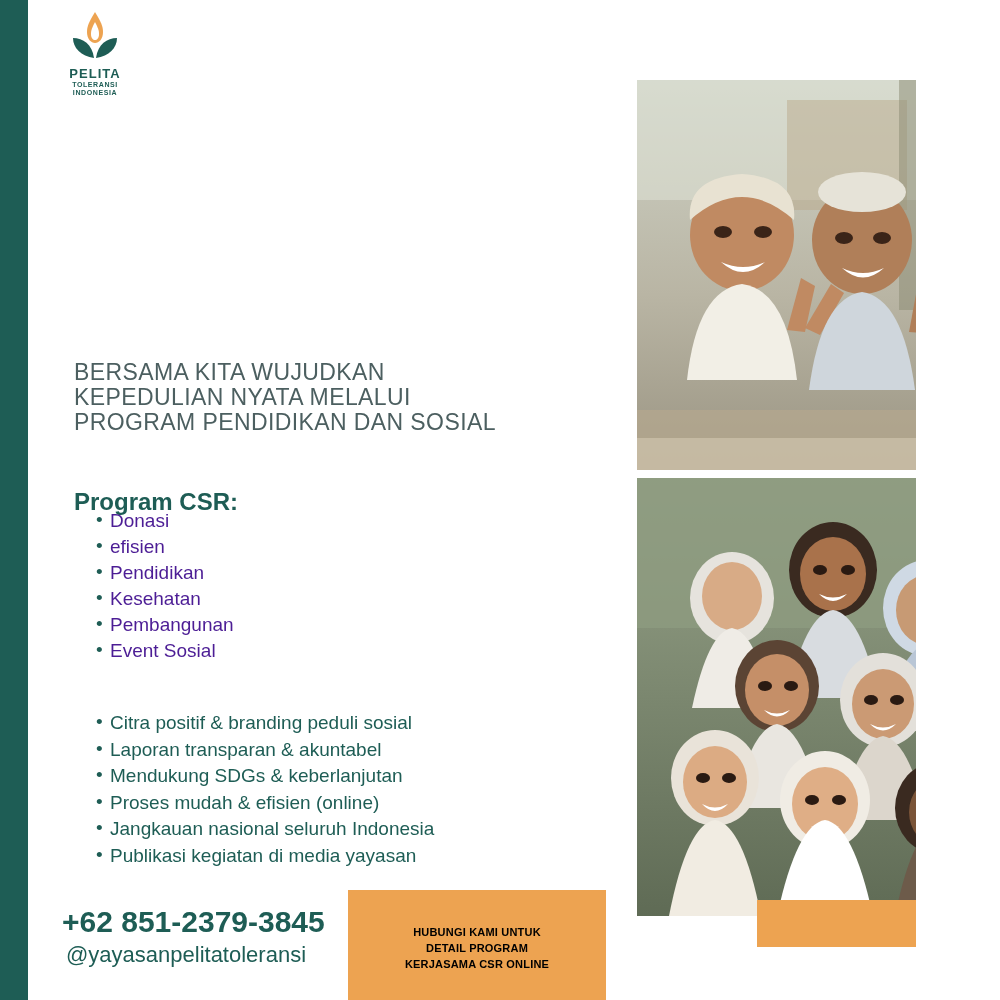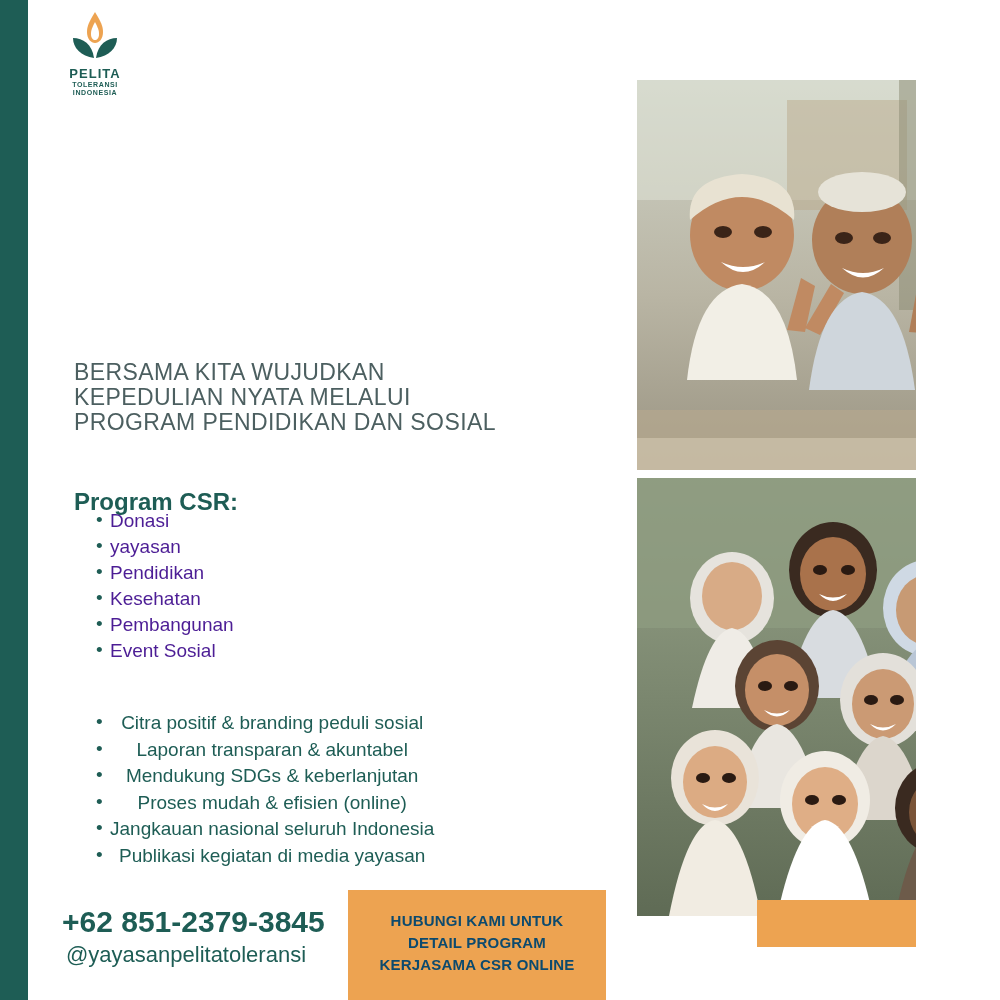--- a/index.html
+++ b/index.html
@@ -125,21 +125,20 @@
     margin: 0;
     padding: 0 0 0 22px;
     list-style: none;
   }
   .benefit-list li {
     position: relative;
     color: #1e5d55;
     font-size: 19px;
     line-height: 26.5px;
     padding-left: 14px;
-    text-align: center;
   }
   .benefit-list li::before {
     content: "•";
     position: absolute;
     left: 0;
     top: -1px;
     font-size: 19px;
     color: #1e5d55;
   }
   .phone {
@@ -158,26 +157,26 @@
     font-size: 22px;
   }
   
   .cta {
     position: absolute;
     left: 348px;
     top: 890px;
     width: 258px;
     height: 110px;
     background: #eda351;
-    color: #0c4a6e;
-    font-size: 15px;
+    color: #000000;
+    font-size: 11px;
     font-weight: bold;
     line-height: 1.45;
     text-align: center;
-    padding-top: 20px;
+    padding-top: 35px;
     box-sizing: border-box;
     letter-spacing: 0.2px;
   }
   
   .photo-top {
     position: absolute;
     left: 637px;
     top: 80px;
     width: 315px;
     height: 390px;
@@ -222,21 +221,21 @@
     <div class="logo-name">PELITA</div>
     <div class="logo-sub">TOLERANSI</div>
     <div class="logo-sub">INDONESIA</div>
   </div>
 
   <div class="subheadline">BERSAMA KITA WUJUDKAN KEPEDULIAN NYATA MELALUI PROGRAM PENDIDIKAN DAN SOSIAL</div>
 
   <div class="section-title prog-title">Program CSR:</div>
   <ul class="prog-list">
     <li>Donasi</li>
-    <li>yayasan</li>
+    <li>efisien</li>
     <li>Pendidikan</li>
     <li>Kesehatan</li>
     <li>Pembangunan</li>
     <li>Event Sosial</li>
   </ul>
 
   <ul class="benefit-list">
     <li>Citra positif &amp; branding peduli sosial</li>
     <li>Laporan transparan &amp; akuntabel</li>
     <li>Mendukung SDGs &amp; keberlanjutan</li>

